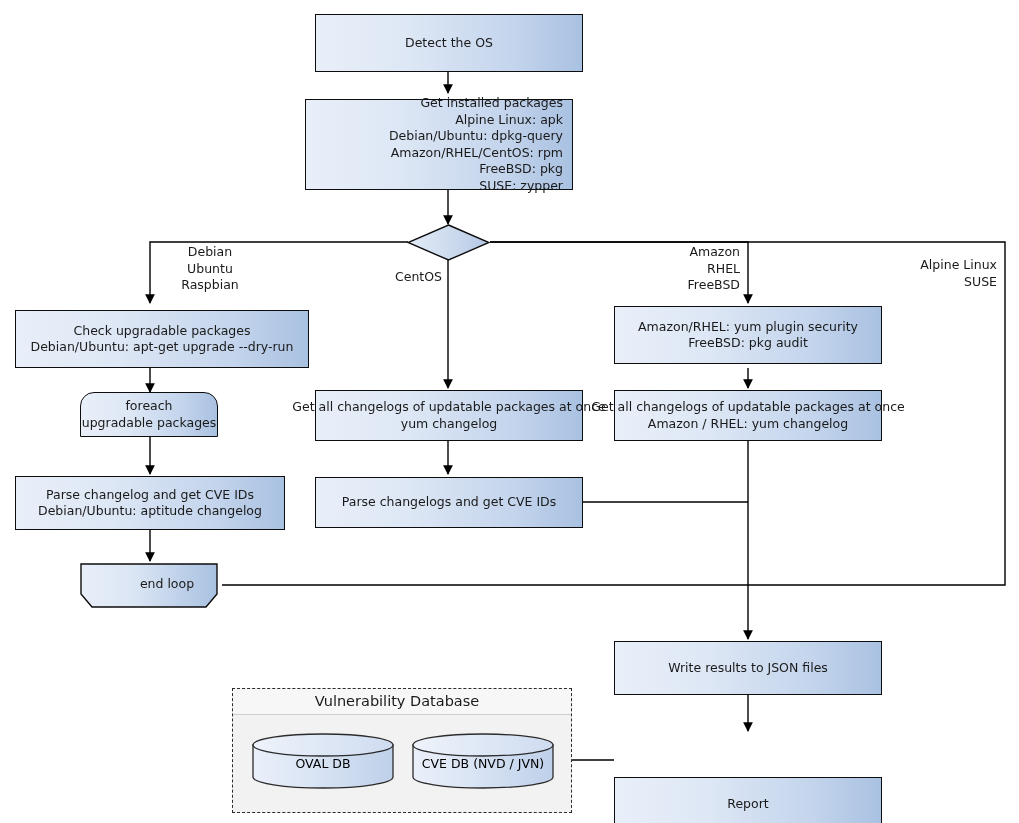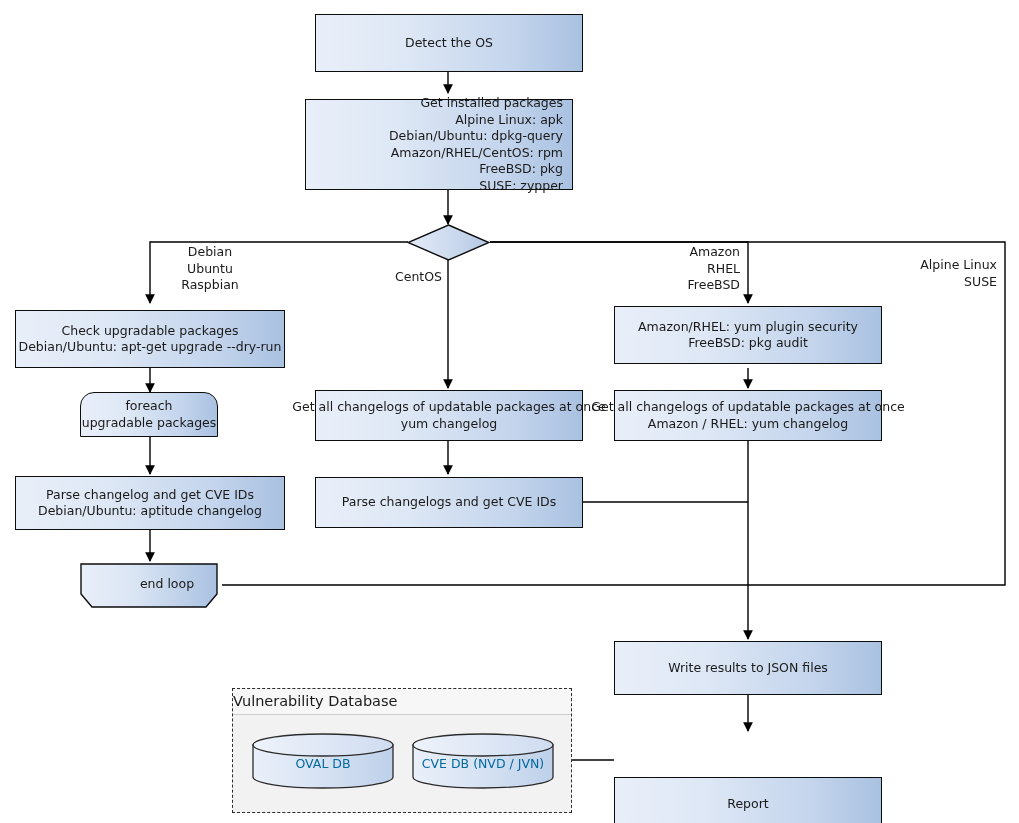--- a/index.html
+++ b/index.html
@@ -70,21 +70,21 @@
   .group {
     position: absolute;
     box-sizing: border-box;
     border: 1.6px dashed #2b2b2b;
     background: #f2f2f2;
   }
   .group-title {
     position: absolute;
     box-sizing: border-box;
     width: 100%;
-    text-align: left;
+    text-align: center;
     font-size: 14.5px;
     color: #1a1a1a;
     padding-right: 10px;
     white-space: nowrap;
   }
   .group-titlebar {
     position: absolute;
     left: 0; top: 0;
     width: 100%;
     box-sizing: border-box;
@@ -94,21 +94,21 @@
   
   .cyl {
     position: absolute;
   }
   .cyl .cyl-label {
     position: absolute;
     left: 0;
     width: 100%;
     text-align: center;
     font-size: 12.5px;
-    color: #0369a1;
+    color: #000000;
     white-space: nowrap;
   }
 </style>
 </head>
 <body>
 
 <div id="canvas">
 
   <svg id="edges" viewBox="0 0 1019 823" width="1019" height="823">
     <defs>
@@ -190,21 +190,21 @@
     <div>Amazon</div>
     <div>RHEL</div>
     <div>FreeBSD</div>
   </div>
 
   <div class="elabel right-al" style="left:877px; top:257px; width:120px;">
     <div>Alpine Linux</div>
     <div>SUSE</div>
   </div>
 
-  <div class="node proc" style="left:15px; top:310px; width:270px; height:58px;">
+  <div class="node proc" style="left:15px; top:310px; width:294px; height:58px;">
     <div class="txt">
       <div>Check upgradable packages</div>
       <div>Debian/Ubuntu: apt-get upgrade --dry-run</div>
     </div>
   </div>
 
   <div class="node proc loopstart" style="left:80px; top:392px; width:138px; height:45px;">
     <div class="txt">
       <div>foreach</div>
       <div>upgradable  packages</div>

